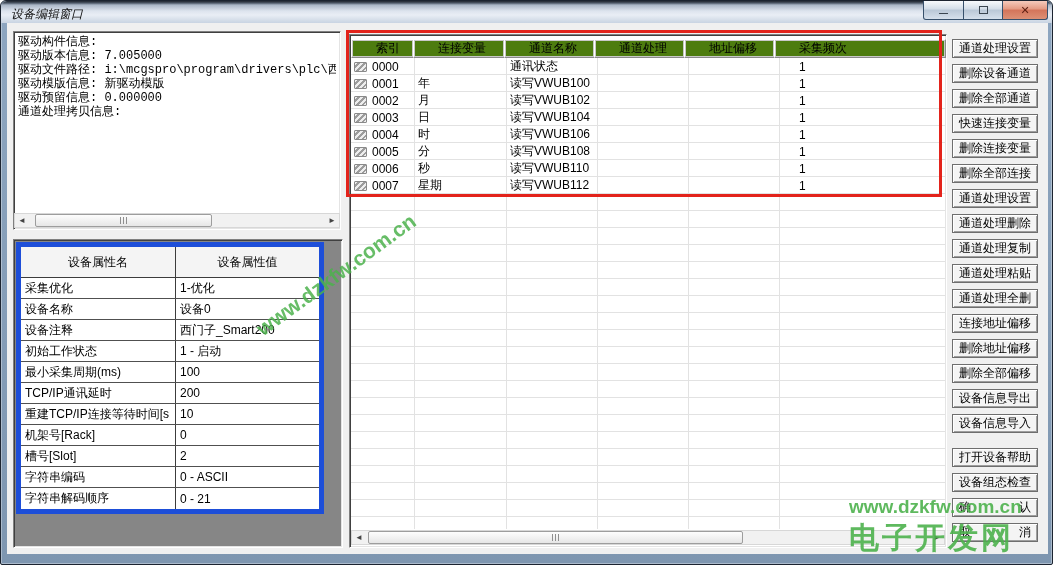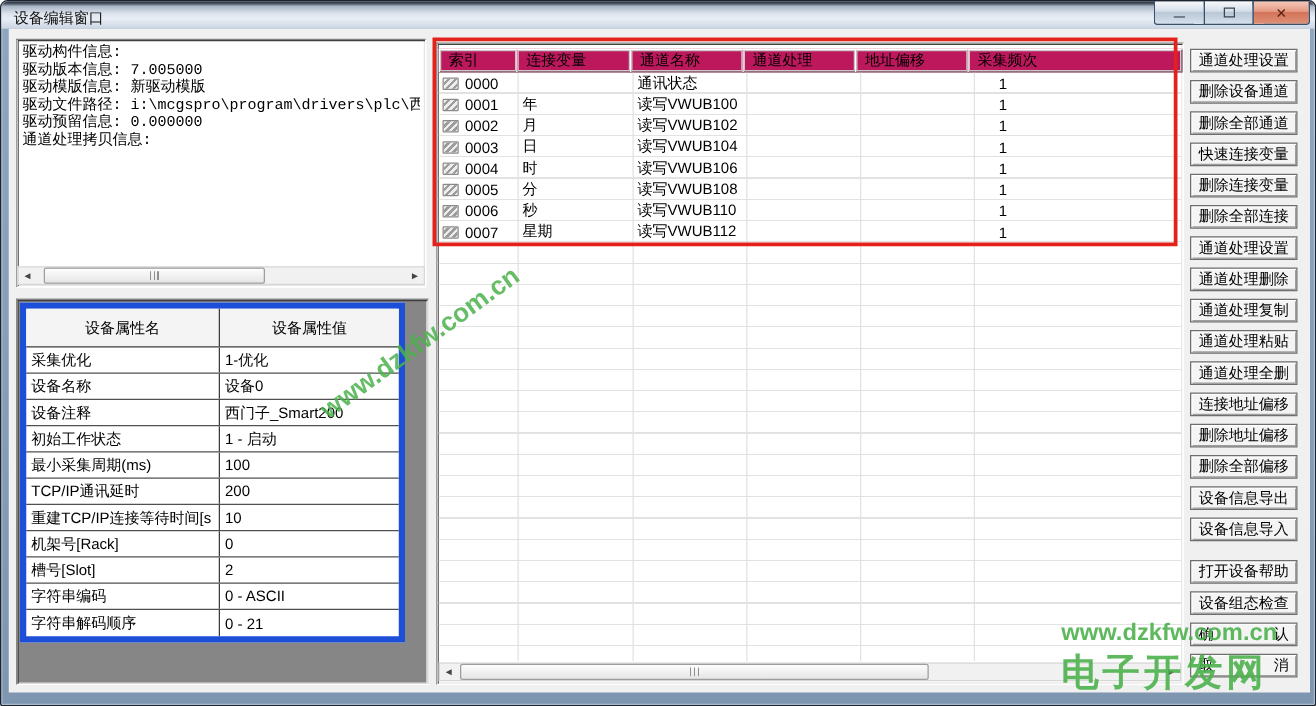--- a/index.html
+++ b/index.html
@@ -7,21 +7,21 @@
   body { font-family:"Liberation Sans","DejaVu Sans",sans-serif; font-size:12px; color:#000; background:#fff; }
 
   .window { position:relative; width:1053px; height:565px;
     background:linear-gradient(180deg,#8ea6c0,#7e96b0);
     border:1px solid #1c2430; border-radius:6px 6px 2px 2px; overflow:hidden;
     box-shadow:inset 0 0 0 1px rgba(255,255,255,.35); }
 
   
   .titlebar { position:absolute; left:0; top:0; width:100%; height:22px;
     background:linear-gradient(180deg,#20262f 0,#4d5867 2px,#aab6c6 4px,#dde4ee 10px,#e9eef5 14px,#c9d4e2 22px);
-    border-radius:6px 6px 0 0; }
+    border-radius:6px 6px 0 0;font-style:italic; }
   .title-text { position:absolute; left:10px; top:5px; font-size:12px; color:#111; }
   .winbtns { position:absolute; right:4px; top:0; display:flex; }
   .winbtn { height:19px; border:1px solid #37506b; border-top:none; margin-left:-1px;
     display:flex; align-items:center; justify-content:center;
     background:linear-gradient(180deg,#f7fafc,#d3dde8 45%,#b9c7d6 50%,#d6e0ec);
     color:#3a4550; font-size:9px; }
   .winbtn.min { width:41px; border-radius:0 0 0 3px; }
   .winbtn.max { width:40px; }
   .winbtn.close { width:46px; border-radius:0 0 3px 0;
     background:linear-gradient(180deg,#f5cabc,#e49a83 45%,#d4745a 50%,#dd9075); color:#5e1f12; }
@@ -60,22 +60,22 @@
   .prop-header .pcell { display:flex; align-items:center; justify-content:center; }
   .pname { width:155px; border-right:1px solid #3c3c3c; }
   .pval  { flex:1; }
   .prow { display:flex; height:21px; border-bottom:1px solid #505050; }
   .prow:last-child { border-bottom:none; }
   .prow .pcell { display:flex; align-items:center; padding:0 4px; white-space:nowrap; overflow:hidden; }
 
   
   .channel-pane { position:absolute; left:342px; top:11px; width:598px; height:514px; background:#fff; }
   .ch-header { position:absolute; left:1px; top:4px; right:1px; height:19px; display:flex; }
-  .hcell { background:#be185d; border:1px solid; border-color:#ffffff #8a8a8a #8a8a8a #ffffff;
-    box-shadow:0 0 0 1px #c8c8c8 inset; display:flex; align-items:center; padding-left:7px; margin-right:-1px; }
+  .hcell { background:#4d7c0f; border:1px solid; border-color:#ffffff #8a8a8a #8a8a8a #ffffff;
+    box-shadow:0 0 0 1px #c8c8c8 inset; display:flex; align-items:center; padding-left:24px; margin-right:-1px; }
   .c0{width:63px;} .c1{width:92px;} .c2{width:91px;} .c3{width:91px;} .c4{width:91px;} .c5{flex:1;}
   .ch-body { position:absolute; left:1px; top:23px; right:1px; height:471px; overflow:hidden;
     background:repeating-linear-gradient(180deg,transparent 0 16px,#e2e2e2 16px 17px); }
   .vline { position:absolute; top:0; bottom:0; width:1px; background:#e2e2e2; }
   .ch-row { display:flex; height:17px; align-items:center; }
   .ch-cell { display:flex; align-items:center; height:17px; padding-left:4px; white-space:nowrap; overflow:hidden; }
   .ch-cell.freq { padding-left:20px; }
   .idx-cell { padding-left:3px; }
   .chip { width:13px; height:10px; margin-right:5px; border:1px solid #8a8a8a; border-radius:1px;
     background:repeating-linear-gradient(135deg,#ededed 0 2px,#9c9c9c 2px 4px); flex:none; }
@@ -119,22 +119,22 @@
         </div>
     </div>
   </div>
 
   <div class="client">
 
     <div class="info-box sunken">
       <div class="info-lines">
         <div>驱动构件信息:</div>
         <div>驱动版本信息:  7.005000</div>
+        <div>驱动文件路径:  i:\mcgspro\program\drivers\plc\西</div>
         <div>驱动模版信息:  新驱动模版</div>
-        <div>驱动文件路径:  i:\mcgspro\program\drivers\plc\西</div>
         <div>驱动预留信息:  0.000000</div>
         <div>通道处理拷贝信息:</div>
       </div>
       <div class="hscroll info-scroll">
         <span class="hs-arrow left">◄</span>
         <div class="hs-thumb" style="left:20px;width:177px;">
             <span class="hs-grip"></span>
           </div>
         <span class="hs-arrow right">►</span>
       </div>

